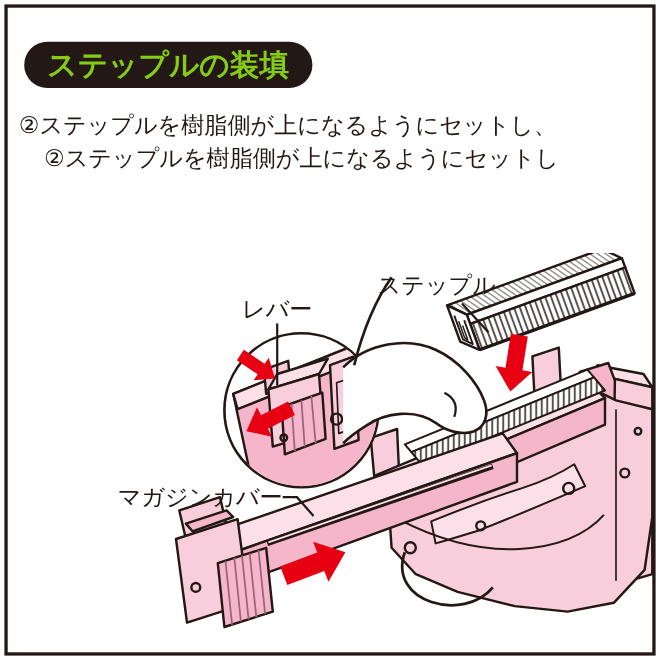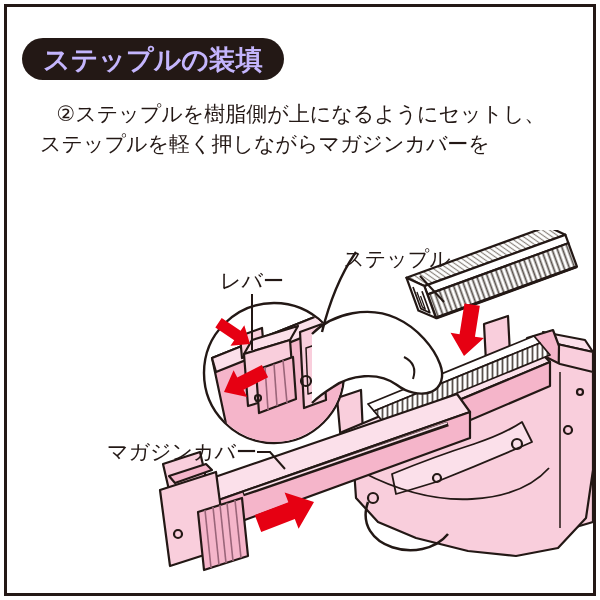--- a/index.html
+++ b/index.html
@@ -1,39 +1,39 @@
 <!DOCTYPE html>
 <html><head>
 <meta charset="utf-8">
 <style>
   html,body{margin:0;padding:0;background:#fff;}
   #page{position:relative;width:600px;height:600px;background:#ffffff;overflow:hidden;
         font-family:"DejaVu Sans","Liberation Sans",sans-serif;color:#231815;}
   .frame{position:absolute;left:4px;top:4px;right:4px;bottom:4px;border:3px solid #231815;pointer-events:none;}
   .title-pill{position:absolute;left:22px;top:38px;height:42px;padding:0 21px;background:#231815;
-              border-radius:22px;color:#c4b5fd;font-size:27px;font-weight:bold;line-height:43px;white-space:nowrap;}
+              border-radius:22px;color:#84cc16;font-size:27px;font-weight:bold;line-height:43px;white-space:nowrap;}
   .instructions{position:absolute;left:17px;top:92px;width:568px;font-size:21px;line-height:30px;}
   .instructions .line{white-space:nowrap;}
-  .instructions .step2{margin-top:7px;text-align:center;}
+  .instructions .step2{margin-top:7px;}
   .instructions .indent-a{padding-left:23px;}
   .instructions .indent-b{padding-left:17px;}
   svg{position:absolute;left:0;top:230px;}
   svg text{font-family:"DejaVu Sans","Liberation Sans",sans-serif;fill:#231815;font-size:21px;}
 </style>
 </head>
 <body>
 
 <div id="page">
   <div class="frame"></div>
 
   <div class="title-pill">ステップルの装填</div>
 
   <div class="instructions">
     <div class="line step2">②ステップルを樹脂側が上になるようにセットし、</div>
-    <div class="line indent-a">ステップルを軽く押しながらマガジンカバーを</div>
+    <div class="line indent-a">②ステップルを樹脂側が上になるようにセットし</div>
   </div>
 
   <svg width="600" height="370" viewBox="0 230 600 370">
     <defs>
       <pattern id="hatch" width="5" height="12" patternUnits="userSpaceOnUse">
         <rect width="5" height="12" fill="#ffffff"></rect>
         <line x1="2.5" y1="0" x2="2.5" y2="12" stroke="#57504b" stroke-width="1.8"></line>
       </pattern>
       <pattern id="hatchTop" width="5" height="24" patternUnits="userSpaceOnUse" patternTransform="skewX(35)">
         <rect width="5" height="24" fill="#ffffff"></rect>

